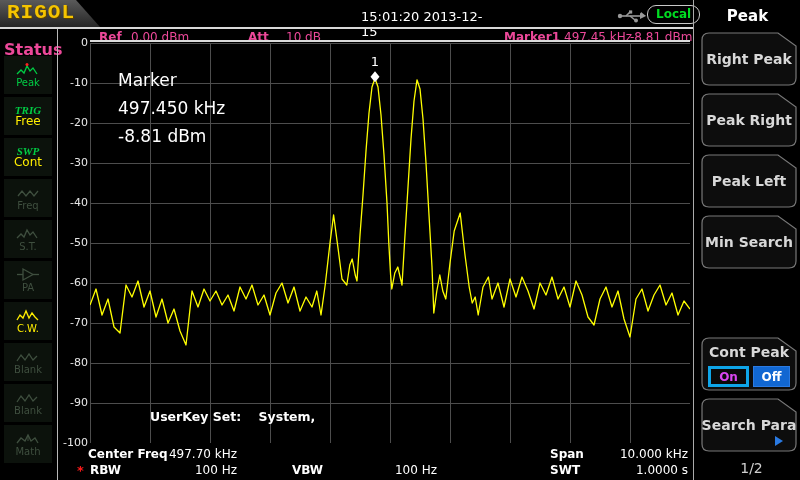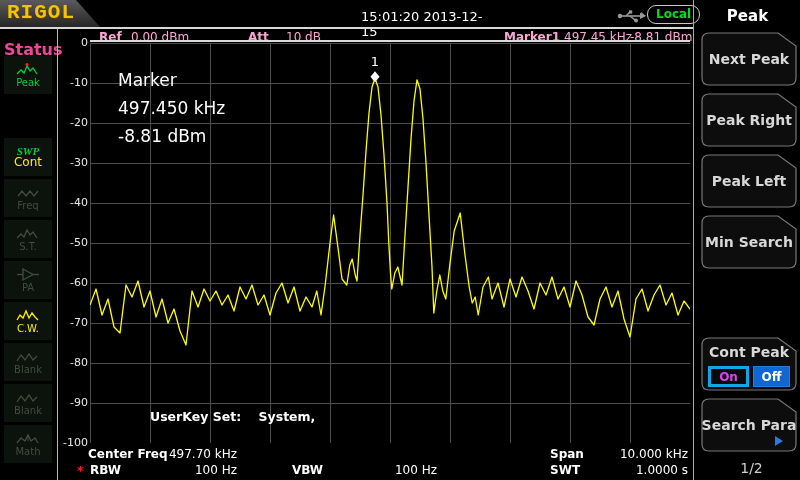--- a/index.html
+++ b/index.html
@@ -38,21 +38,21 @@
   }
   .tile .t-top { font-family:"Liberation Serif", serif; font-style:italic; font-weight:bold; font-size:11px; }
   .tile.c-green { color:#00cc44; }
   .tile.c-yellow { color:#ffee00; }
   .tile.c-dim { color:#3f4f3f; }
   .tile.c-mix .t-top { color:#00cc44; }
   .tile.c-mix .t-label { color:#ffee00; font-size:12px; }
   .tile svg { display:block; }
 
   
-  .hdr { position:absolute; top:30px; font-size:12px; color:#f9a8d4; white-space:nowrap; }
+  .hdr { position:absolute; top:30px; font-size:12px; color:#ec4899; white-space:nowrap; }
   .hdr.b { font-weight:bold; }
   .header-rule { position:absolute; left:90px; top:40px; width:600px; height:2px; background:#dcdcdc; }
 
   
   #plot-svg { position:absolute; left:90px; top:43px; }
   .y-axis-label {
     position:absolute; width:30px; left:58px; text-align:right;
     font-size:11px; color:#e8e8e8;
   }
   .marker-readout { position:absolute; left:118px; top:70px; color:#fff; font-size:17px; }
@@ -107,20 +107,24 @@
 
   <div class="status-label">Status</div>
   <div class="side-divider"></div>
 
   <div class="tile c-green" style="top:56px">
     <svg width="24" height="15" viewBox="0 0 24 15">
       <polyline points="1,12 5,8 8,11 11,4 14,9 17,6 21,12" fill="none" stroke="#00cc44" stroke-width="1.3"></polyline>
       <circle cx="11" cy="2.5" r="1.5" fill="#ff2222"></circle>
     </svg>
     <span class="t-label">Peak</span>
+  </div>
+  <div class="tile c-mix" style="top:97px">
+    <span class="t-top">TRIG</span>
+    <span class="t-label">Free</span>
   </div>
   <div class="tile c-mix" style="top:138px">
     <span class="t-top">SWP</span>
     <span class="t-label">Cont</span>
   </div>
   <div class="tile c-dim" style="top:179px">
     <svg width="24" height="14" viewBox="0 0 24 14">
       <polyline points="2,10 6,5 10,10 14,5 18,10 22,5" fill="none" stroke="#3f4f3f" stroke-width="1.3"></polyline>
     </svg>
     <span class="t-label">Freq</span>
@@ -233,21 +237,21 @@
   <div class="ftr b" style="left:550px; top:463px">SWT</div>
   <div class="ftr r" style="left:590px; top:463px; width:98px">1.0000 s</div>
 
   <div class="panel-divider"></div>
   <div class="menu-title">Peak</div>
 
   <div class="menu-btn" style="top:32px">
       <svg width="96" height="54" class="btn-shape">
         <path d="M8,1 H77 L95,14 V46 Q95,53 88,53 H8 Q1,53 1,46 V8 Q1,1 8,1 Z" fill="#0d0d0d" stroke="#787878" stroke-width="1.2"></path>
       </svg>
-      <div class="btn-label">Next Peak</div>
+      <div class="btn-label">Right Peak</div>
     </div>
   <div class="menu-btn" style="top:93px">
       <svg width="96" height="54" class="btn-shape">
         <path d="M8,1 H77 L95,14 V46 Q95,53 88,53 H8 Q1,53 1,46 V8 Q1,1 8,1 Z" fill="#0d0d0d" stroke="#787878" stroke-width="1.2"></path>
       </svg>
       <div class="btn-label">Peak Right</div>
     </div>
   <div class="menu-btn" style="top:154px">
       <svg width="96" height="54" class="btn-shape">
         <path d="M8,1 H77 L95,14 V46 Q95,53 88,53 H8 Q1,53 1,46 V8 Q1,1 8,1 Z" fill="#0d0d0d" stroke="#787878" stroke-width="1.2"></path>

